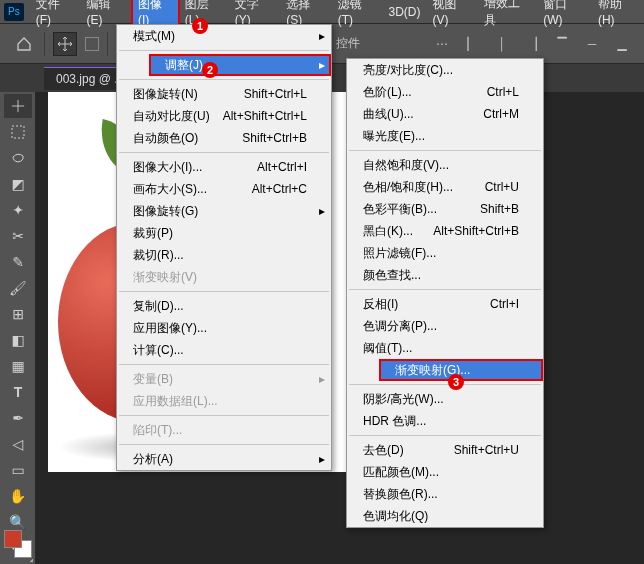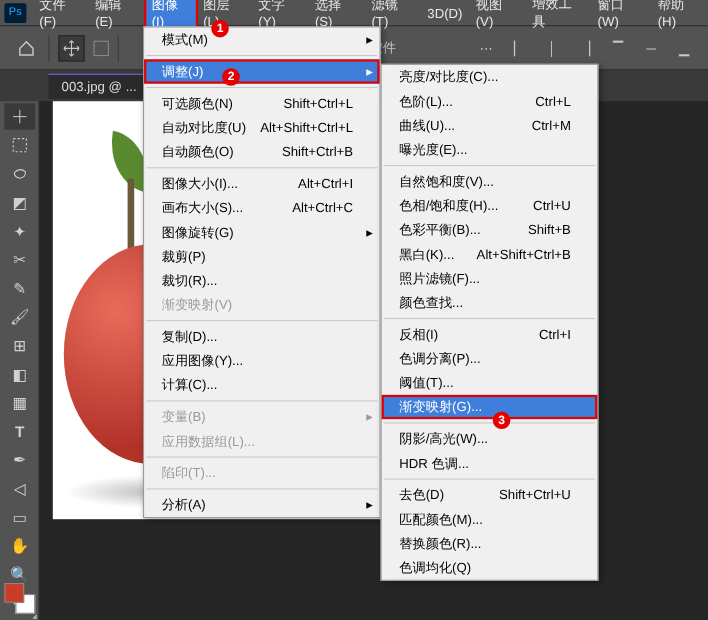--- a/index.html
+++ b/index.html
@@ -28,25 +28,25 @@
   .swatch-front { position: absolute; left: 0; top: 0; width: 18px; height: 18px; background: #c93d28; border: 1px solid #888; }
   
   .canvas-area { position: absolute; left: 36px; top: 92px; right: 0; bottom: 0; background: #262626; }
   .canvas { position: absolute; left: 12px; top: 0; width: 300px; height: 380px; background: #fff; }
   .apple { position: absolute; left: 10px; top: 130px; width: 160px; height: 200px; border-radius: 50%; background: radial-gradient(circle at 30% 30%, #e86b5a, #b23228 70%); }
   .leaf { position: absolute; left: 50px; top: 30px; width: 40px; height: 50px; background: #5a8a2f; border-radius: 0 100% 0 100%; transform: rotate(10deg); }
   .stem { position: absolute; left: 68px; top: 70px; width: 6px; height: 70px; background: #6a5a3a; border-radius: 3px; }
   .cshadow { position: absolute; left: 10px; bottom: 10px; width: 160px; height: 30px; background: radial-gradient(ellipse, rgba(0,0,0,.25), transparent 70%); }
   
   .dropdown { position: absolute; background: #f0f0f0; border: 1px solid #999; box-shadow: 2px 2px 6px rgba(0,0,0,.4); color: #000; }
-  .dd1 { left: 130px; top: 24px; width: 216px; }
+  .dd1 { left: 116px; top: 24px; width: 216px; }
   .dd2 { left: 346px; top: 58px; width: 198px; }
   .dd-row { height: 22px; display: flex; align-items: center; padding: 0 24px 0 16px; position: relative; }
   .dd-row.dis { color: #9a9a9a; }
-  .dd-row.hl { background: #3f7fdb; color: #fff; }
+  .dd-row.hl { background: #3f7fdb; color: #fff; margin-left: 32px; }
   .dd-row.box { outline: 2px solid #e60000; outline-offset: -2px; }
   .dd-sep { height: 1px; background: #c8c8c8; margin: 3px 2px; }
   .dd-sc { margin-left: auto; font-size: 12px; }
   .dd-arr { position: absolute; right: 6px; }
   
   .badge { position: absolute; width: 16px; height: 16px; background: #e60000; color: #fff; border-radius: 50%; font-size: 11px; font-weight: bold; display: flex; align-items: center; justify-content: center; z-index: 100; }
   .b1 { left: 192px; top: 18px; }
   .b2 { left: 202px; top: 62px; }
   .b3 { left: 448px; top: 374px; }
 </style>
@@ -153,21 +153,21 @@
       <span>模式(M)</span>
       <span class="dd-arr">▸</span>
     </div>
   <div class="dd-sep"></div>
   <div class="dd-row hl box">
       <span>调整(J)</span>
       <span class="dd-arr">▸</span>
     </div>
   <div class="dd-sep"></div>
   <div class="dd-row">
-      <span>可选颜色(N)</span>
+      <span>图像旋转(N)</span>
       <span class="dd-sc">Shift+Ctrl+L</span>
     </div>
   <div class="dd-row">
       <span>自动对比度(U)</span>
       <span class="dd-sc">Alt+Shift+Ctrl+L</span>
     </div>
   <div class="dd-row">
       <span>自动颜色(O)</span>
       <span class="dd-sc">Shift+Ctrl+B</span>
     </div>

